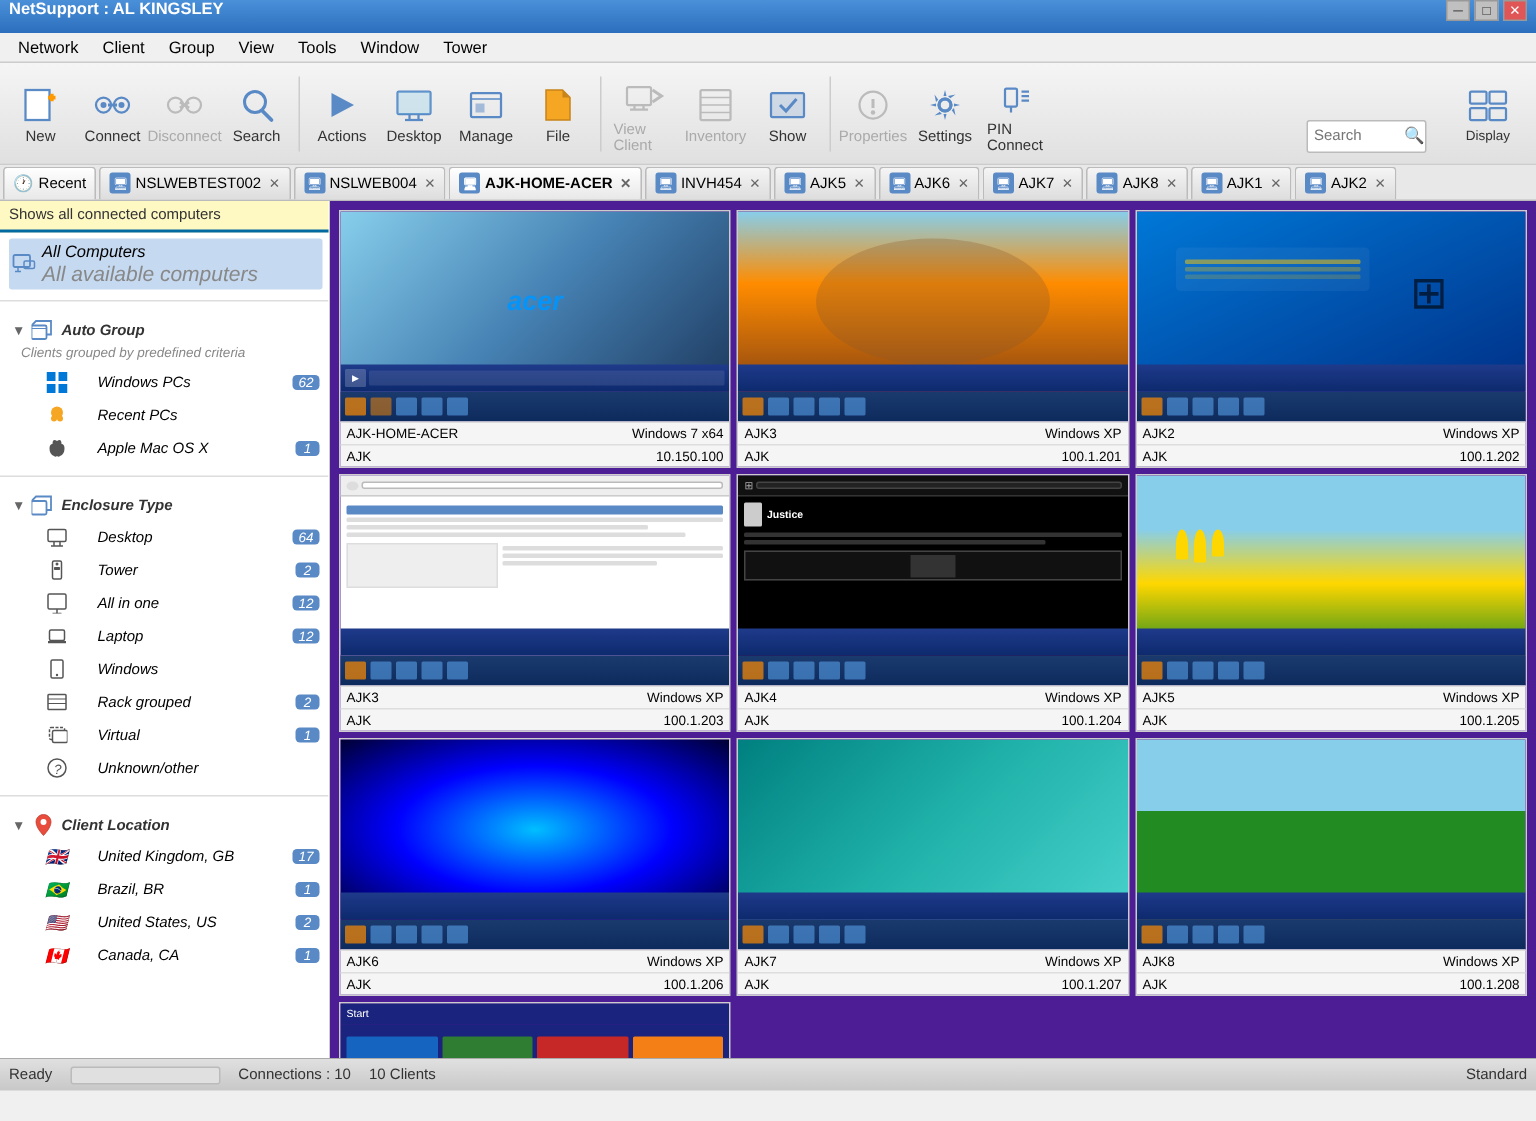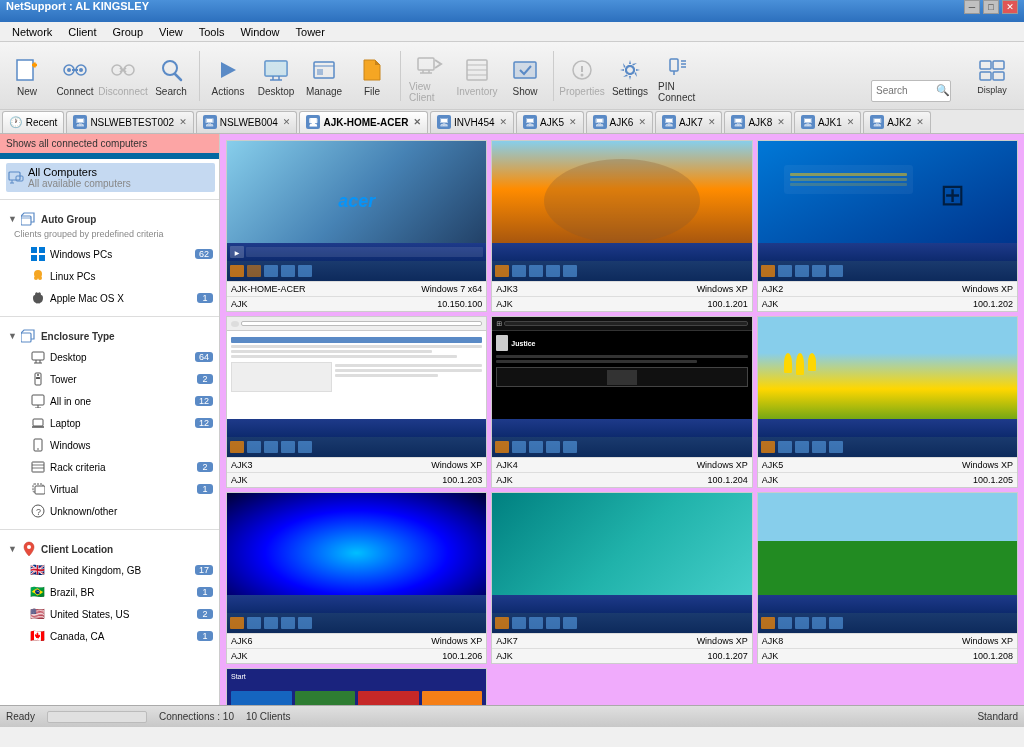--- a/index.html
+++ b/index.html
@@ -117,28 +117,29 @@
 
     
     #sidebar {
       width: 220px;
       background: #fff;
       border-right: 1px solid #ccc;
       overflow-y: auto;
       flex-shrink: 0;
     }
     .sidebar-header {
-      background: #fca5a5;
+      background: #fef9c3;
       padding: 4px 6px;
       font-size: 10px;
       color: #333;
-      border-bottom: 6px solid #0369a1;
+      border-bottom: 2px solid #0369a1;
     }
     .sidebar-section {
       padding: 4px 4px 4px 6px;
+      font-style: italic;
     }
     .sidebar-group-item {
       display: flex;
       align-items: center;
       padding: 3px 2px;
       cursor: pointer;
       border-radius: 2px;
     }
     .sidebar-group-item.selected { background: #c5d9f1; }
     .sg-icon {
@@ -149,42 +150,43 @@
     }
     .sg-label { flex: 1; font-size: 10px; }
     .sg-count {
       background: #5a8ac6; color: white;
       border-radius: 3px;
       padding: 0 4px;
       font-size: 9px;
       min-width: 16px;
       text-align: center;
     }
-    .sg-sublabel { font-size: 10px; color: #888; }
+    .sg-sublabel { font-size: 14px; color: #888; }
     .sidebar-group-header {
       display: flex;
       align-items: center;
       padding: 4px 2px 2px 2px;
       cursor: pointer;
       font-size: 10px;
       font-weight: bold;
       color: #333;
     }
     .sg-expand { margin-right: 4px; font-size: 9px; color: #666; }
     .sub-item {
       padding-left: 24px;
+      gap: 15px;
     }
     .sidebar-divider {
       height: 1px; background: #ddd; margin: 3px 0;
     }
 
     
     #content {
       flex: 1;
-      background: #f0abfc;
+      background: #4c1d95;
       overflow-y: auto;
       overflow-x: hidden;
       position: relative;
     }
     .thumbnail-grid {
       display: grid;
       grid-template-columns: repeat(3, 1fr);
       gap: 4px;
       padding: 6px;
     }
@@ -667,21 +669,21 @@
         </div>
 
         <div class="sidebar-group-item sub-item">
           <div class="sg-icon">
             <svg width="14" height="14" viewBox="0 0 14 14">
                 <circle cx="7" cy="5" r="4" fill="#f5a623"></circle>
                 <circle cx="5" cy="9" r="2" fill="#f5a623"></circle>
                 <circle cx="9" cy="9" r="2" fill="#f5a623"></circle>
               </svg>
           </div>
-          <span class="sg-label">Linux PCs</span>
+          <span class="sg-label">Recent PCs</span>
         </div>
 
         <div class="sidebar-group-item sub-item">
           <div class="sg-icon">
             <svg width="14" height="14" viewBox="0 0 14 14">
                 <path d="M7,2 Q10,0 10,4 Q12,4 12,7 Q12,11 9,12 Q8,13 7,12 Q6,13 5,12 Q2,11 2,7 Q2,4 4,4 Q4,0 7,2Z" fill="#555"></path>
               </svg>
           </div>
           <span class="sg-label">Apple Mac OS X</span>
           <span class="sg-count">1</span>
@@ -757,21 +759,21 @@
           <span class="sg-label">Windows</span>
         </div>
         <div class="sidebar-group-item sub-item">
           <div class="sg-icon">
             <svg width="14" height="14" viewBox="0 0 14 14">
                 <rect x="1" y="2" width="12" height="10" rx="0.5" fill="none" stroke="#555" stroke-width="1"></rect>
                 <line x1="1" y1="5" x2="13" y2="5" stroke="#555" stroke-width="0.8"></line>
                 <line x1="1" y1="8" x2="13" y2="8" stroke="#555" stroke-width="0.8"></line>
               </svg>
           </div>
-          <span class="sg-label">Rack criteria</span>
+          <span class="sg-label">Rack grouped</span>
           <span class="sg-count">2</span>
         </div>
         <div class="sidebar-group-item sub-item">
           <div class="sg-icon">
             <svg width="14" height="14" viewBox="0 0 14 14">
                 <rect x="2" y="2" width="10" height="8" rx="1" fill="none" stroke="#555" stroke-width="1" stroke-dasharray="2,1"></rect>
                 <rect x="4" y="4" width="10" height="8" rx="1" fill="white" stroke="#555" stroke-width="1"></rect>
               </svg>
           </div>
           <span class="sg-label">Virtual</span>

